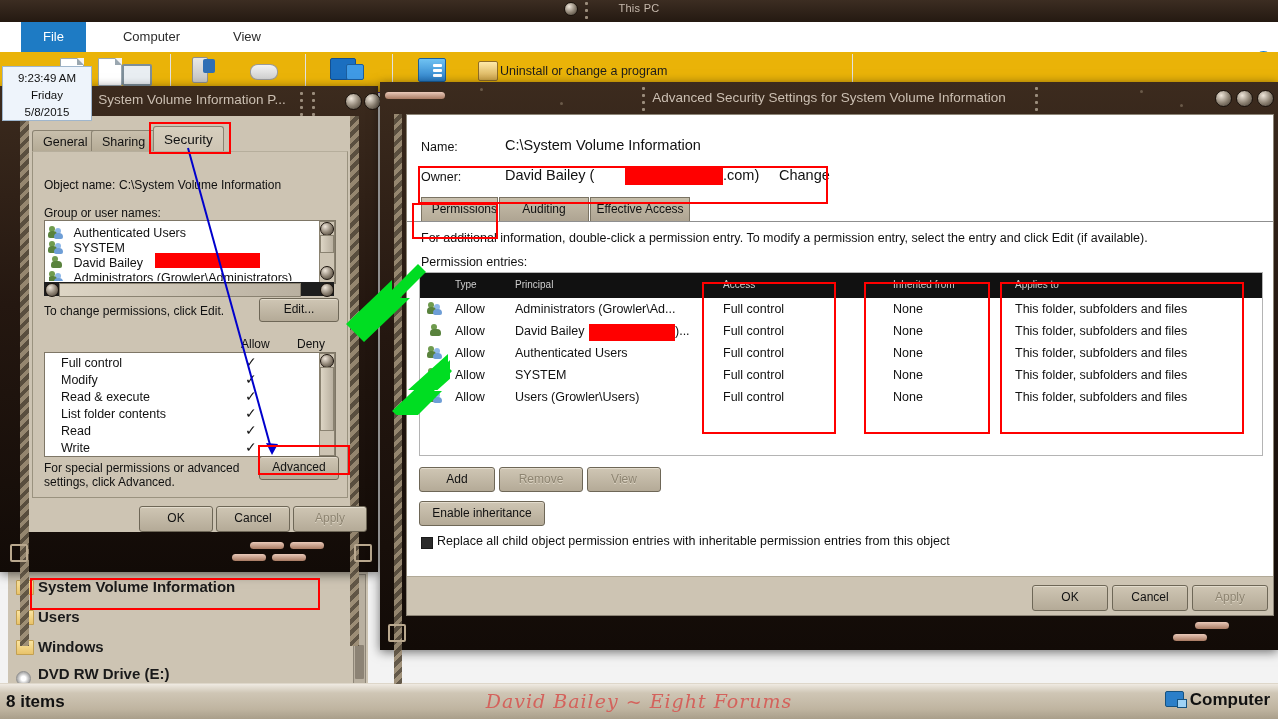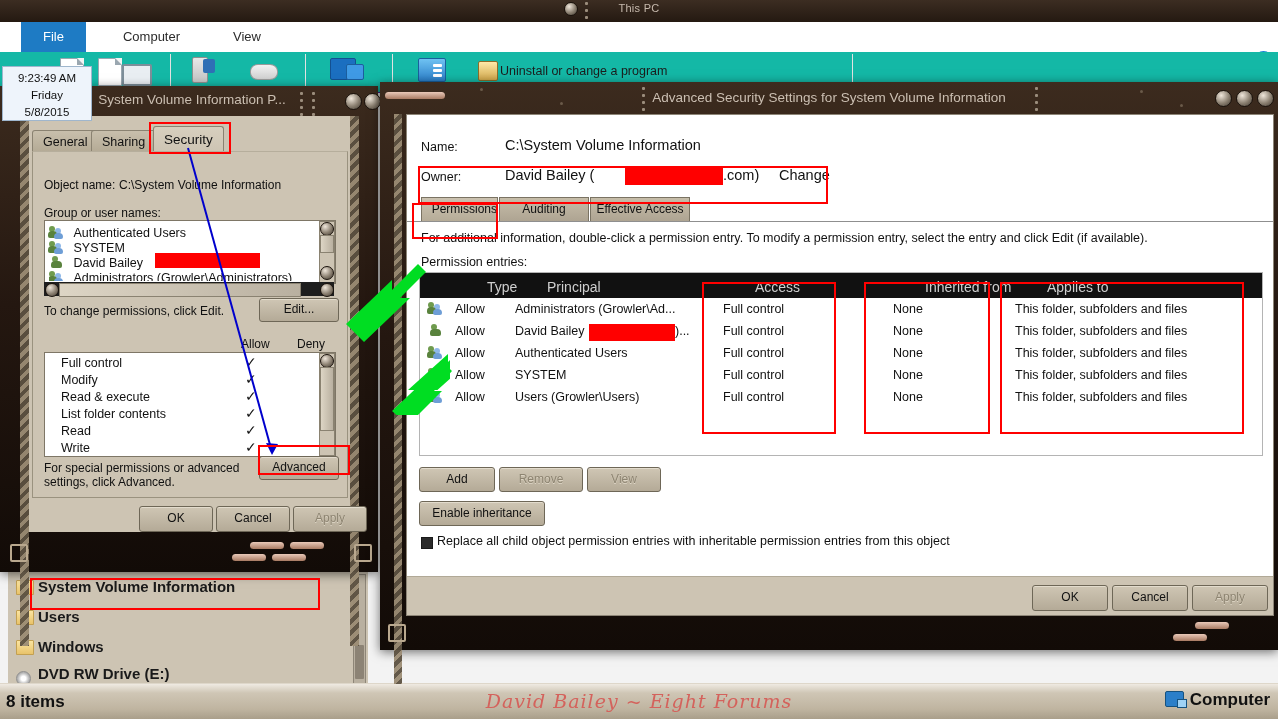--- a/index.html
+++ b/index.html
@@ -17,21 +17,21 @@
   
   #explorer-window{left:0;top:0;width:1278px;height:719px;background:#f3f3f3;}
   #explorer-titlebar{left:0;top:0;width:1278px;height:22px;
     background:linear-gradient(180deg,#3c2d22,#241911);}
   #explorer-title-text{left:0;top:2px;width:1278px;text-align:center;
     font-size:11px;color:#c6b9ad;letter-spacing:.3px;}
   #ribbon-tabs{left:0;top:22px;width:1278px;height:30px;background:#ffffff;
      border-bottom:1px solid #dcdcdc;}
   .rtab{float:left;height:30px;line-height:30px;padding:0 16px;font-size:13px;color:#2b2b2b;margin-left:21px;}
   .rtab.file{background:#1e7bc4;color:#fff;font-weight:normal;padding:0 22px;}
-  #ribbon-body{left:0;top:52px;width:1278px;height:40px;background:#14b8a6;
+  #ribbon-body{left:0;top:52px;width:1278px;height:40px;background:#eab308;
     border-bottom:1px solid #4c1d95;text-decoration:underline;}
   .ribbon-sep{position:absolute;top:2px;width:1px;height:36px;background:#e2e2e2;}
   #help-row{right:6px;top:28px;}
   .chev{display:inline-block;color:#8a8a8a;font-size:13px;margin-right:10px;}
   .qmark{display:inline-block;width:17px;height:17px;border-radius:50%;
     background:#1a7fd4;color:#fff;font-size:12px;line-height:17px;text-align:center;
     font-weight:bold;vertical-align:middle;}
 
   
   .ricon{position:absolute;top:6px;}
@@ -123,21 +123,21 @@
   .uico .b2{position:absolute;left:5px;top:7px;width:9px;height:6px;border-radius:4px 4px 2px 2px;background:#6e9ed6;}
   .uico.single .h1{left:3px;}
   .uico.single .b1{left:2px;width:11px;}
 
   .redact{position:absolute;background:#ff0000;}
 
   .row-cell{position:absolute;font-size:12.5px;color:#111;white-space:nowrap;}
 
   
   .thead{position:absolute;background:#111111;color:#cfcfcf;}
-  .thead span{position:absolute;font-size:14px;top:6px;margin-left:32px;}
+  .thead span{position:absolute;font-size:10px;top:6px;}
 
   
   .redbox{position:absolute;border:2px solid #ff0000;pointer-events:none;z-index:50;}
   .blueline{position:absolute;z-index:49;pointer-events:none;}
   .greenarrow{position:absolute;z-index:51;pointer-events:none;}
   .cbox{position:absolute;width:10px;height:10px;background:#2a2a2a;border:1px solid #1a1a1a;}
 
   .scroll-v{position:absolute;background:#cdc4b3;border:1px solid #8a8271;}
   .scroll-thumb{position:absolute;background:linear-gradient(90deg,#ddd5c5,#b9b0a0);border:1px solid #8a8271;}
 </style>

